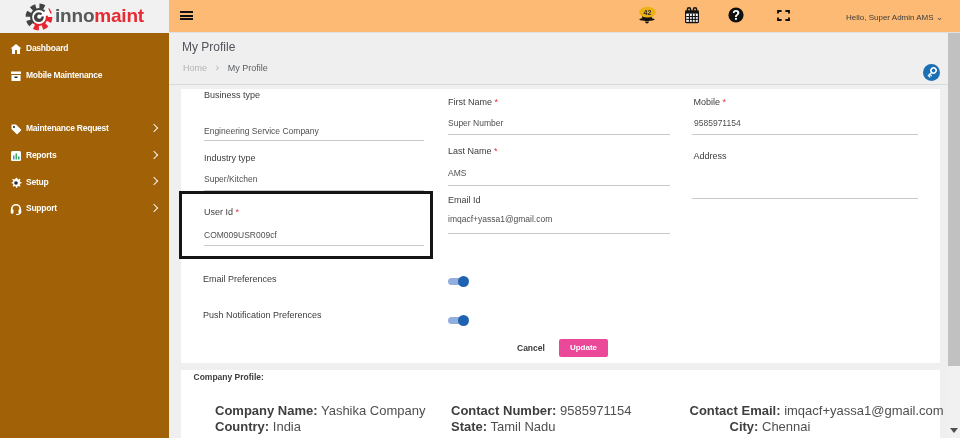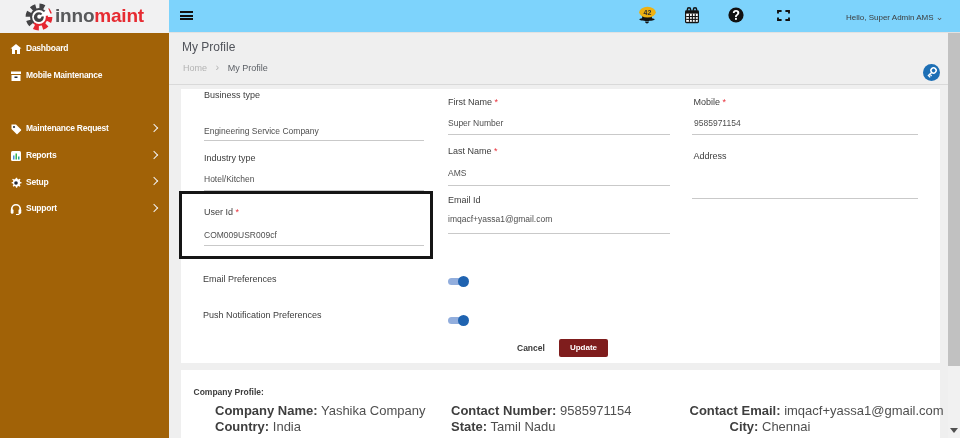--- a/index.html
+++ b/index.html
@@ -1,21 +1,21 @@
 <!DOCTYPE html>
 <html><head>
 <meta charset="utf-8">
 <style>
   * { margin:0; padding:0; box-sizing:border-box; }
   html,body { width:960px; height:438px; overflow:hidden; }
   body { font-family:"Liberation Sans", sans-serif; position:relative; background:#efefef; }
   .abs { position:absolute; }
 
   
-  #topbar { position:absolute; left:0; top:0; width:960px; height:33px; background:#7dd3fc; border-bottom:1px solid #e2e2e2; }
+  #topbar { position:absolute; left:0; top:0; width:960px; height:33px; background:#fdba74; border-bottom:1px solid #e2e2e2; }
   #logoarea { position:absolute; left:0; top:0; width:169px; height:33px; background:#f1f1f2; }
   #logotxt { position:absolute; left:55px; top:5px; font-size:19px; font-weight:700; color:#58595b; letter-spacing:-0.2px; }
   #logotxt .red { color:#e62b32; }
   #hamb { position:absolute; left:180px; top:11px; width:13px; }
   #hamb div { height:2px; background:#111; margin-bottom:1.6px; }
 
   
   .ticon { position:absolute; top:0; }
 
   #hello { position:absolute; left:846px; top:12px; font-size:8px; color:#3c3c3c; white-space:nowrap; }
@@ -43,25 +43,25 @@
   .val { position:absolute; font-size:8.5px; color:#4f4f4f; white-space:nowrap; }
   .ul { position:absolute; height:1px; background:#c9c9c9; }
   #blackbox { position:absolute; left:-2px; top:102.5px; width:254px; height:67.5px; border:3.5px solid #151515; }
 
   
   .toggle { position:absolute; width:22px; height:10px; }
   .toggle .track { position:absolute; left:0; top:2px; width:20px; height:7px; border-radius:4px; background:#92aedd; }
   .toggle .knob { position:absolute; left:10px; top:0px; width:11px; height:11px; border-radius:50%; background:#1f63b0; }
 
   #cancel { position:absolute; left:336px; top:254.5px; font-size:8.5px; font-weight:700; color:#3a3a3a; }
-  #updbtn { position:absolute; left:378px; top:250.5px; width:49px; height:18px; background:#7f1d1d; border-radius:2px; color:#fff; font-size:8px; font-weight:700; text-align:center; line-height:18px; }
+  #updbtn { position:absolute; left:378px; top:250.5px; width:49px; height:18px; background:#ec4899; border-radius:2px; color:#fff; font-size:8px; font-weight:700; text-align:center; line-height:18px; }
 
   
   #card2 { position:absolute; left:12px; top:337px; width:759px; height:101px; background:#fff; }
-  #card2 .cp { position:absolute; left:12.5px; top:17px; font-size:8.5px; font-weight:700; color:#3d3d3d; }
+  #card2 .cp { position:absolute; left:12.5px; top:2px; font-size:8.5px; font-weight:700; color:#3d3d3d; }
   .crow { position:absolute; font-size:13px; color:#4f4f4f; white-space:nowrap;text-align:right; }
   .crow b { color:#3e3e3e; }
 
   
   #sbar { position:absolute; left:948px; top:33px; width:12px; height:405px; background:#f1f1f1; }
   #sthumb { position:absolute; left:0; top:0; width:12px; height:333px; background:#c1c1c1; }
   #sarrow { position:absolute; left:2px; top:395px; width:0; height:0; border-left:4px solid transparent; border-right:4px solid transparent; border-top:5px solid #505050; }
 </style>
 </head>
 <body>
@@ -198,21 +198,21 @@
         <rect x="9.2" y="10.2" width="1.8" height="1.3" fill="#fff"></rect>
         <rect x="9.2" y="12.2" width="1.8" height="1.3" fill="#fff"></rect>
       </g>
     </svg>
   </div>
   <div id="card1">
     <div class="lbl" style="left:23px; top:1px;">Business type</div>
     <div class="val" style="left:23px; top:37px;text-align:right;">Engineering Service Company</div>
     <div class="ul" style="left:23px; top:51px; width:220px;"></div>
     <div class="lbl" style="left:23px; top:64.5px;">Industry type</div>
-    <div class="val" style="left:23px; top:85px;">Hotel/Kitchen</div>
+    <div class="val" style="left:23px; top:85px;">Super/Kitchen</div>
     <div class="ul" style="left:23px; top:101px; width:220px;"></div>
     <div class="lbl" style="left:23px; top:118.8px;">User Id <span class="req">*</span></div>
     <div class="val" style="left:23px; top:141px;">COM009USR009cf</div>
     <div class="ul" style="left:23px; top:156.5px; width:220px;"></div>
     <div id="blackbox"></div>
 
     <div class="lbl" style="left:267px; top:8.8px;">First Name <span class="req">*</span></div>
     <div class="val" style="left:267px; top:29.9px;">Super Number</div>
     <div class="ul" style="left:267px; top:45.5px; width:222px;"></div>
     <div class="lbl" style="left:267px; top:57.3px;">Last Name <span class="req">*</span></div>

